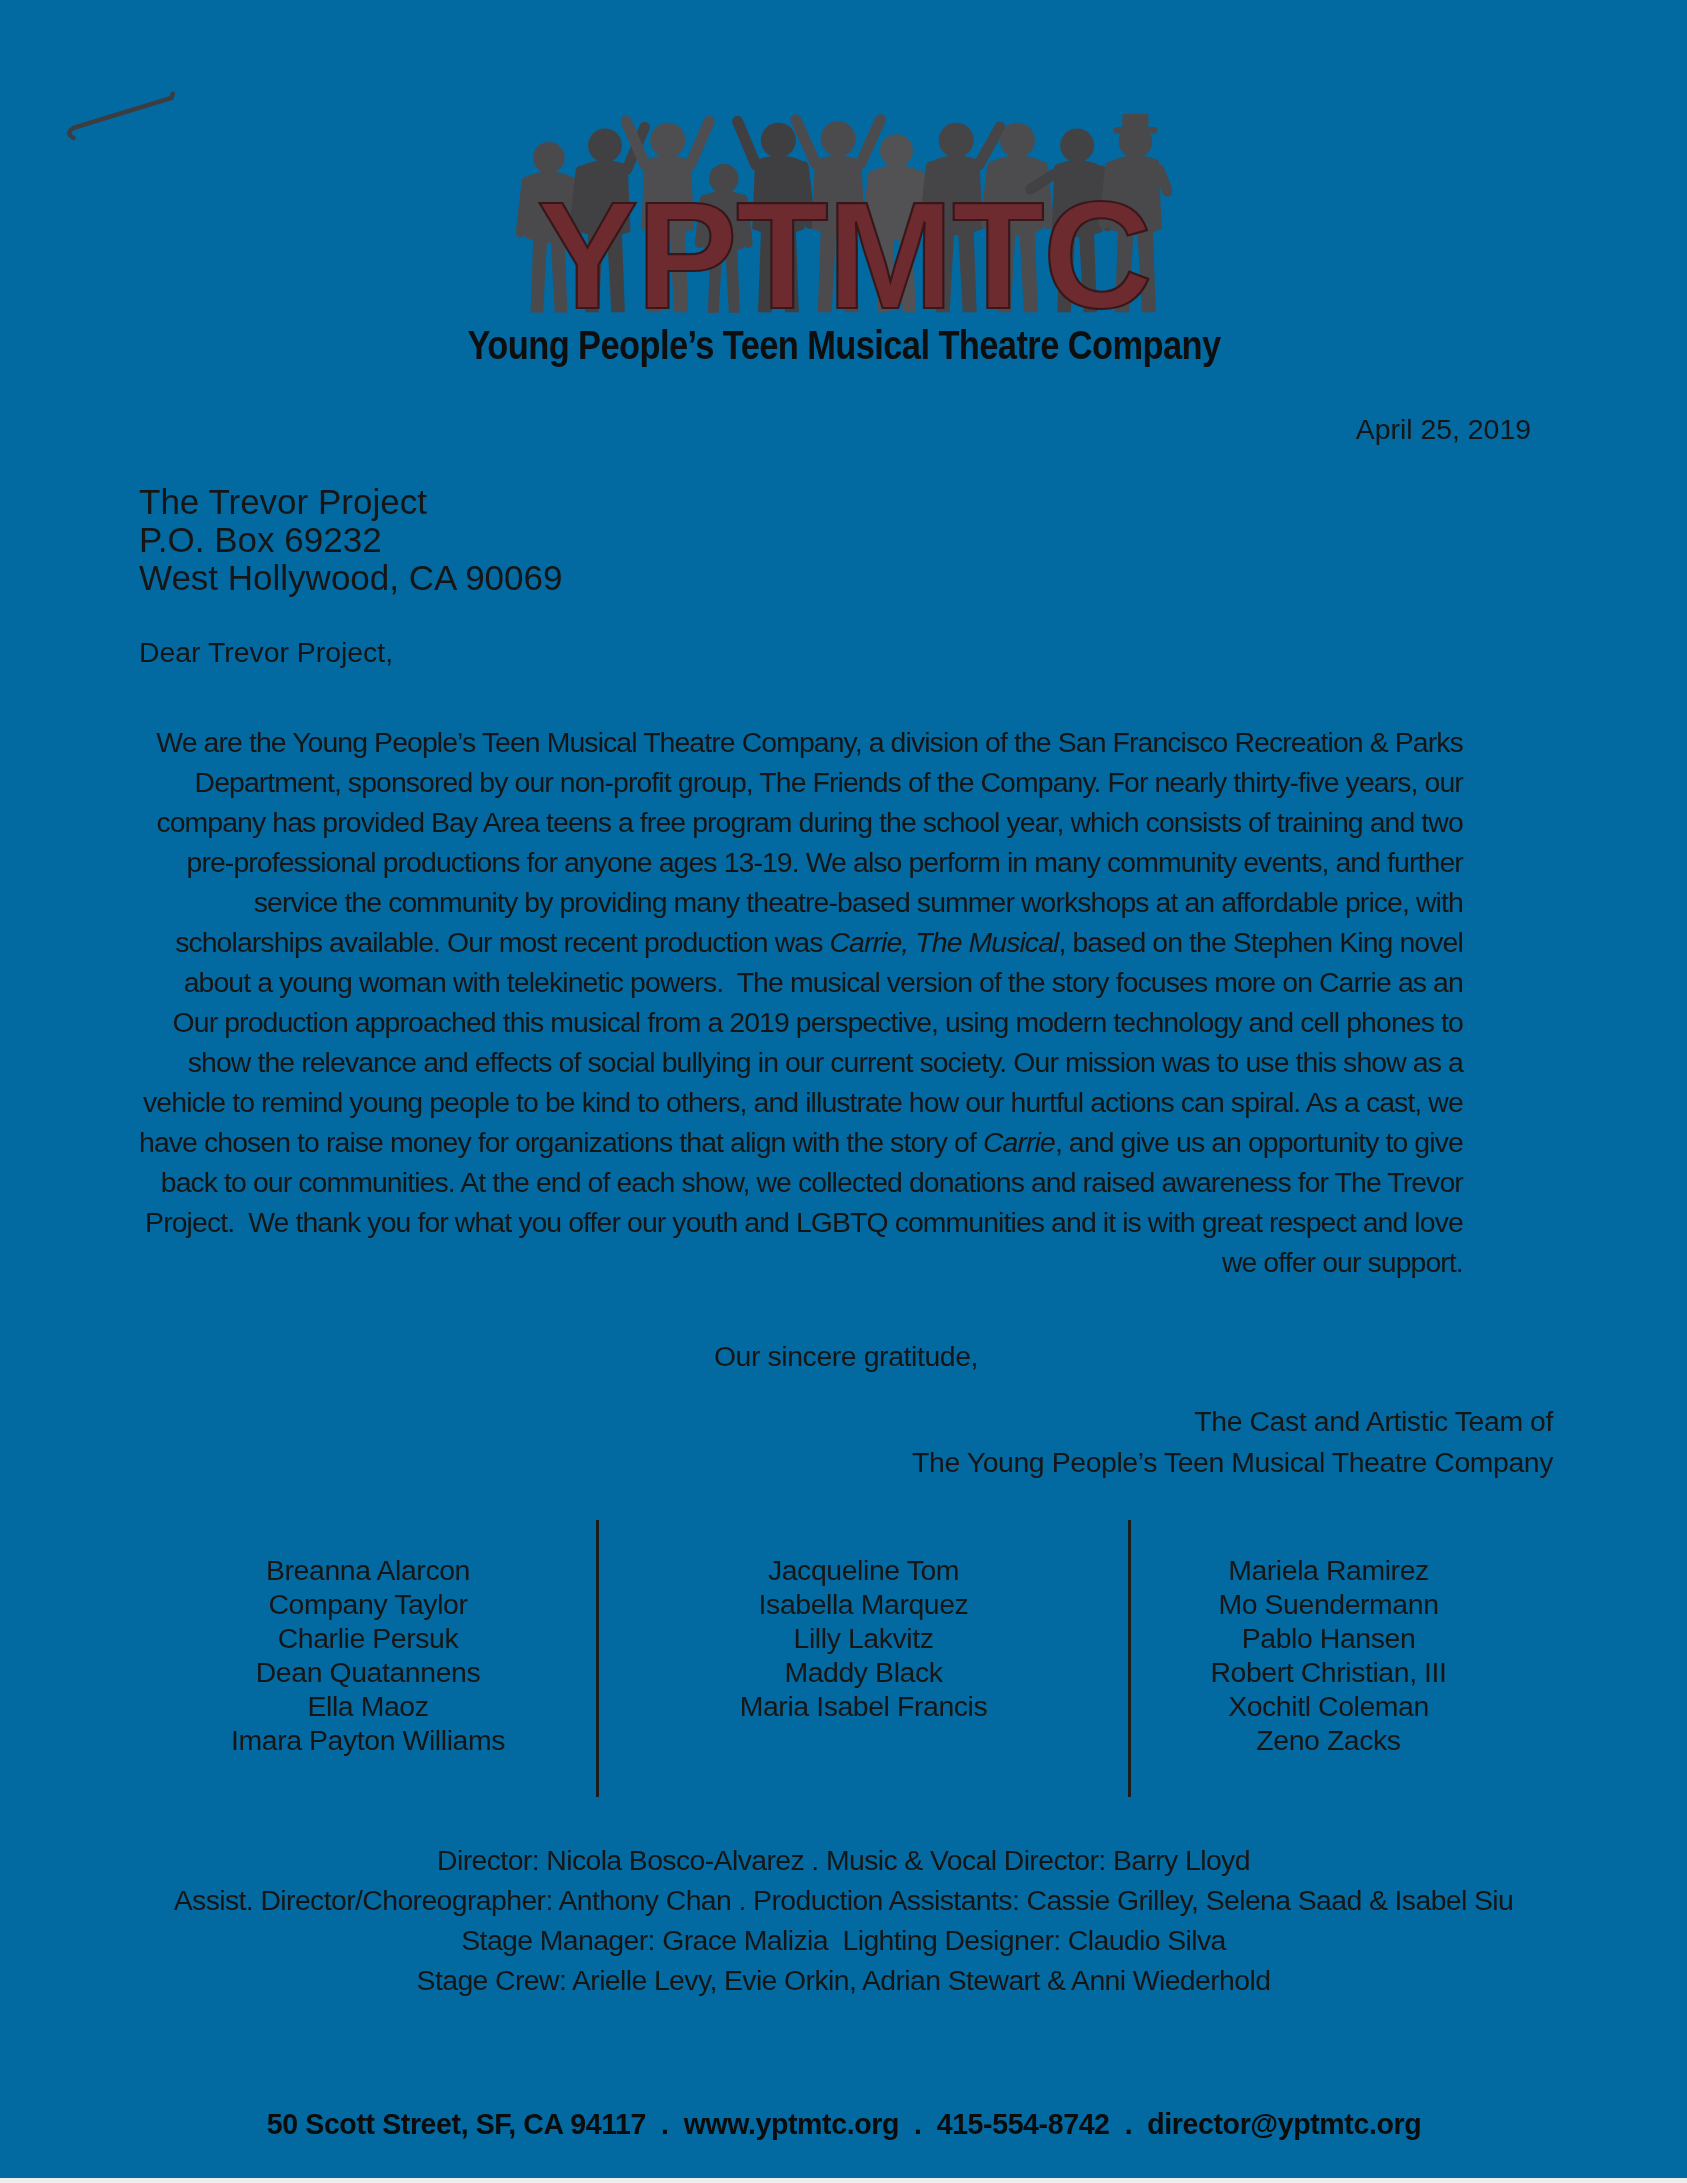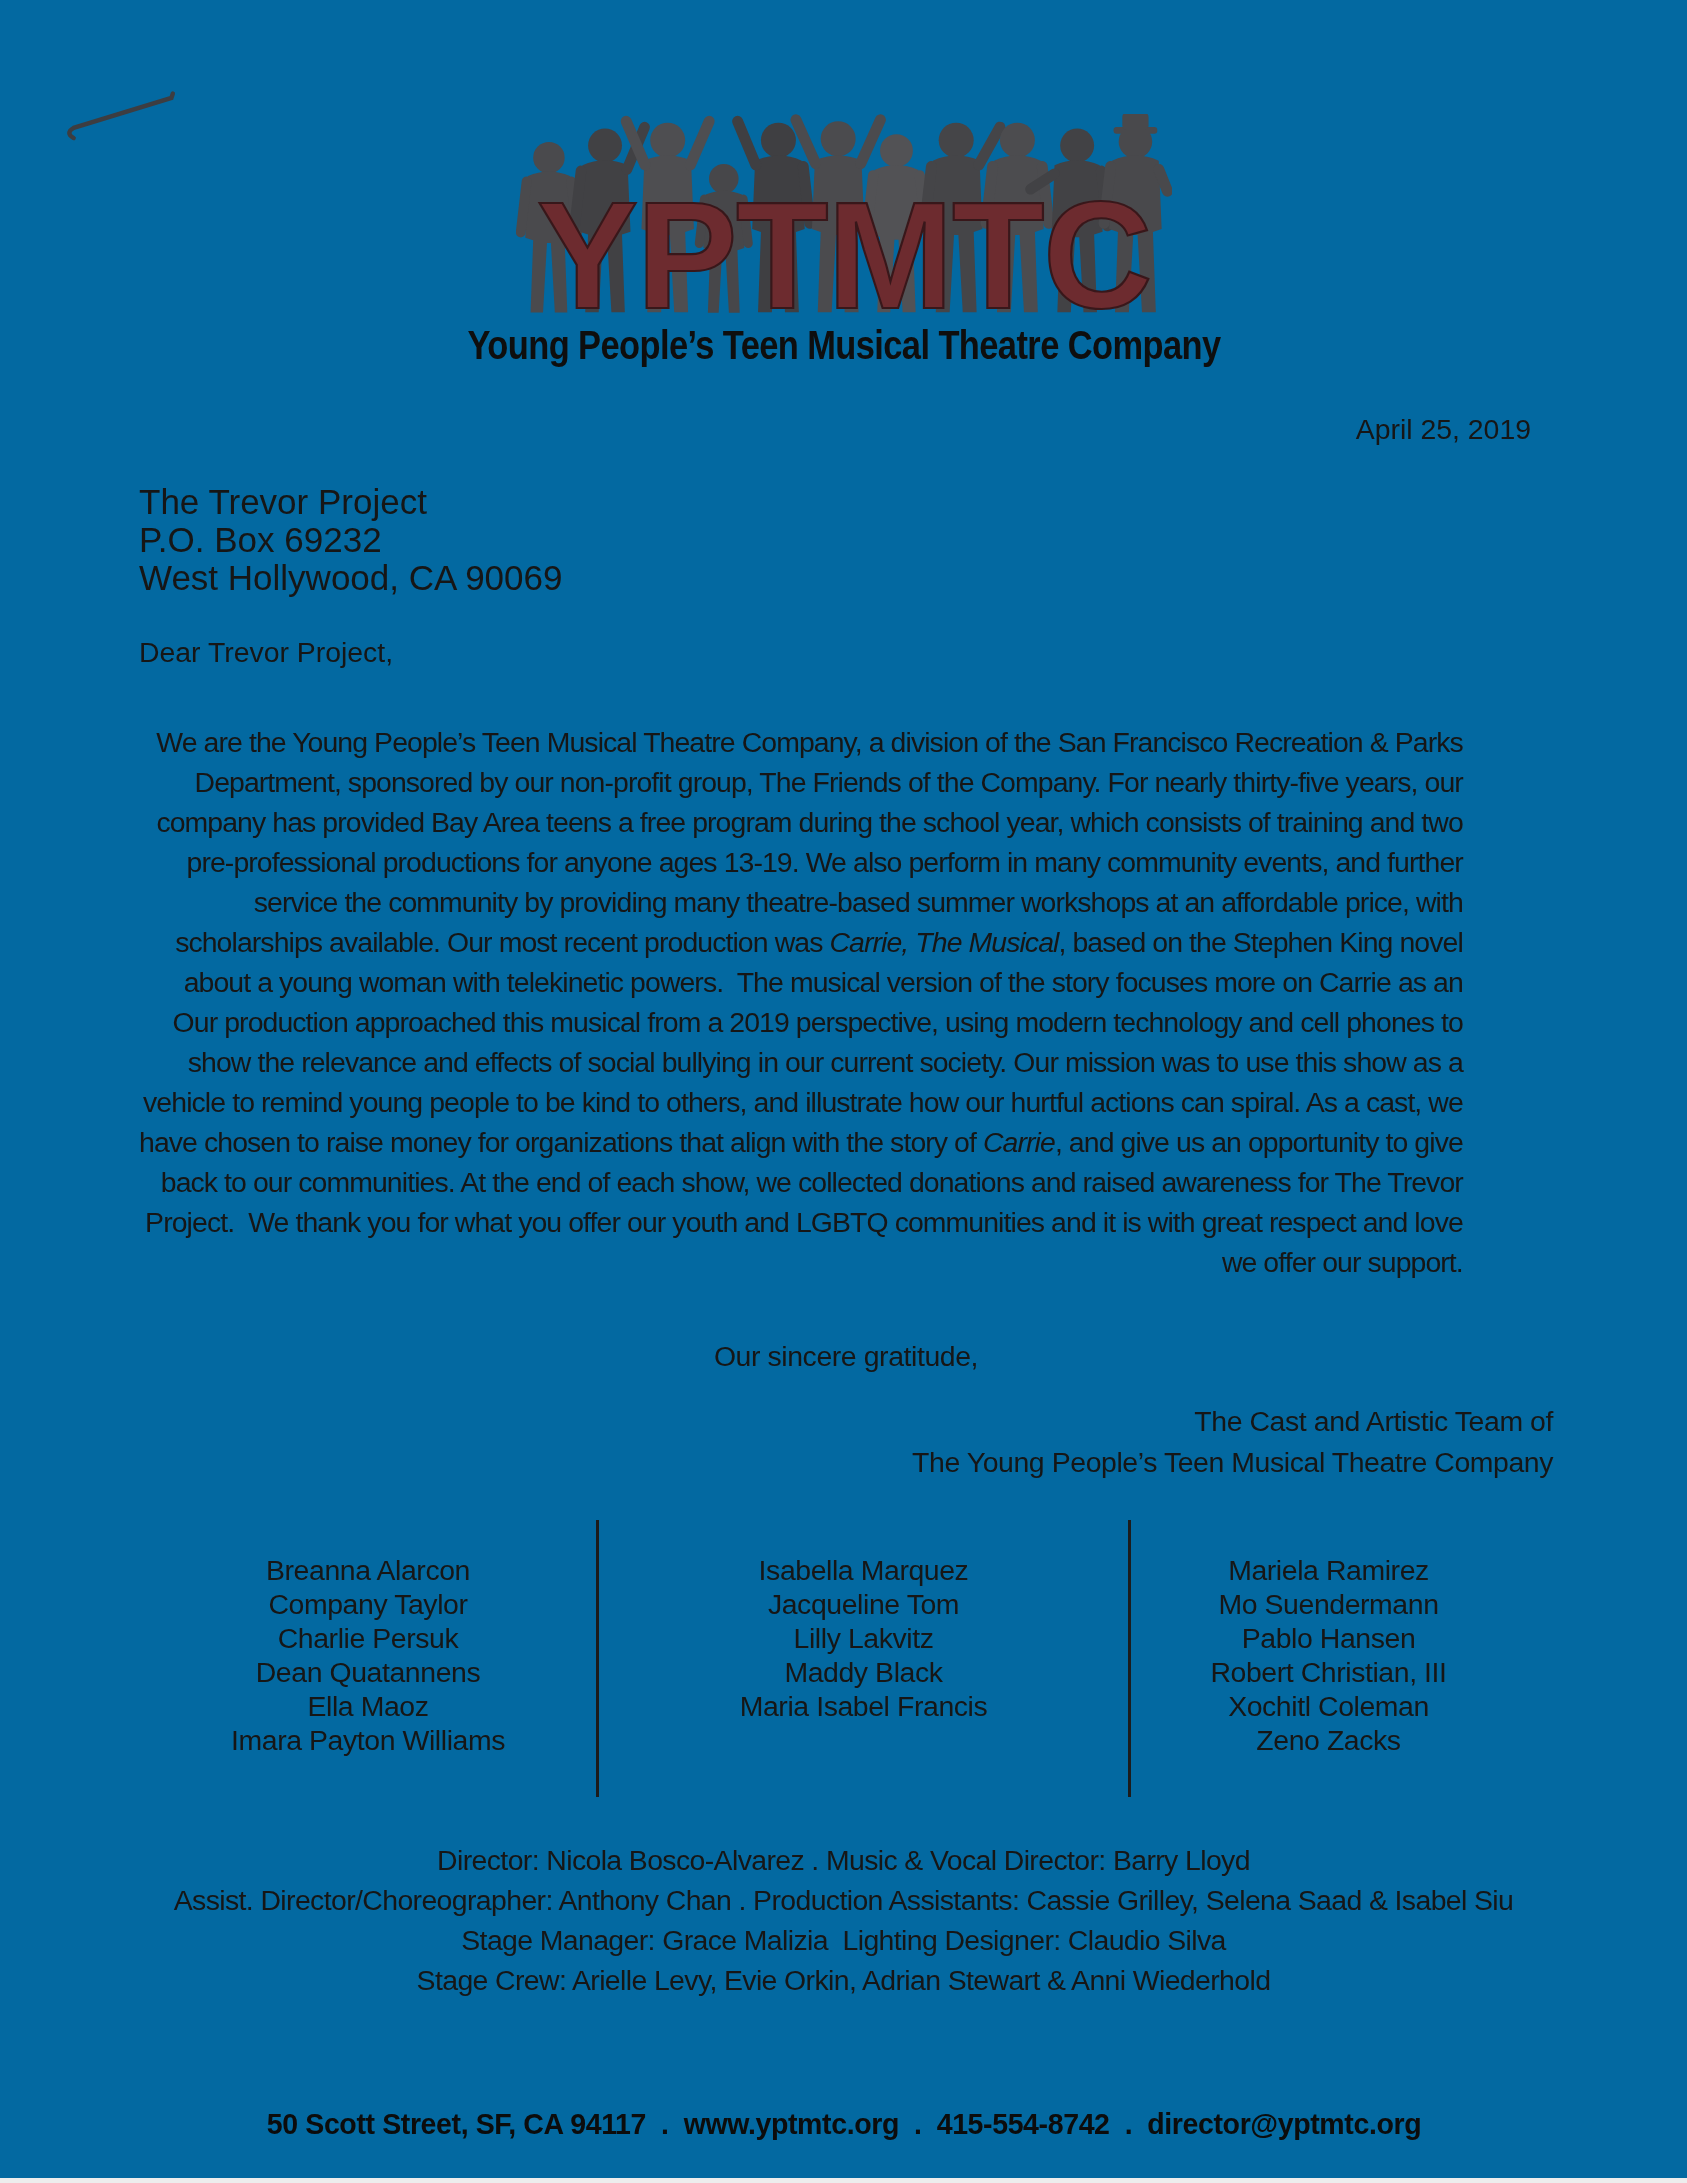--- a/index.html
+++ b/index.html
@@ -197,22 +197,22 @@
   <div class="cast-col cast-col-1">
       <div>Breanna Alarcon</div>
       <div>Company Taylor</div>
       <div>Charlie Persuk</div>
       <div>Dean Quatannens</div>
       <div>Ella Maoz</div>
       <div>Imara Payton Williams</div>
     </div>
   <div class="col-divider divider-1"></div>
   <div class="cast-col cast-col-2">
+      <div>Jacqueline Tom</div>
       <div>Isabella Marquez</div>
-      <div>Jacqueline Tom</div>
       <div>Lilly Lakvitz</div>
       <div>Maddy Black</div>
       <div>Maria Isabel Francis</div>
     </div>
   <div class="col-divider divider-2"></div>
   <div class="cast-col cast-col-3">
       <div>Mariela Ramirez</div>
       <div>Mo Suendermann</div>
       <div>Pablo Hansen</div>
       <div>Robert Christian, III</div>

